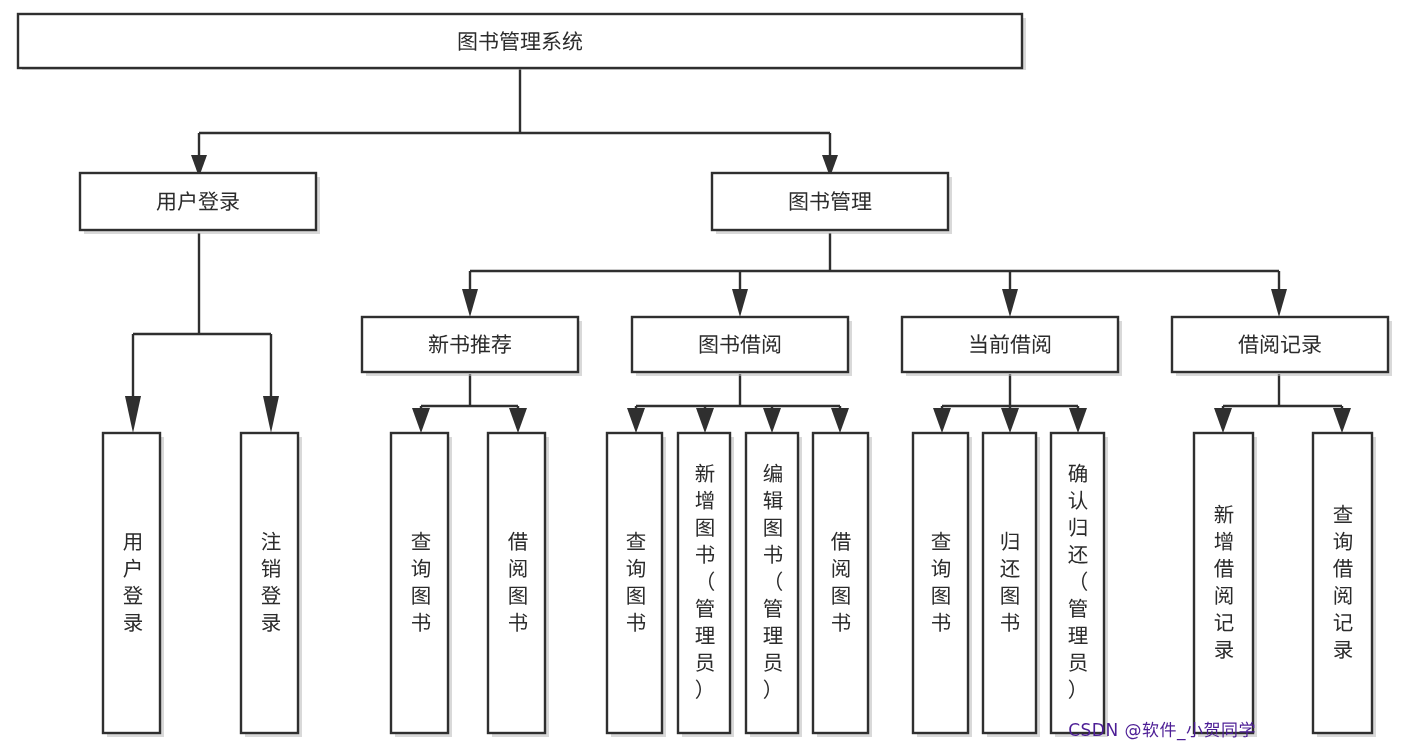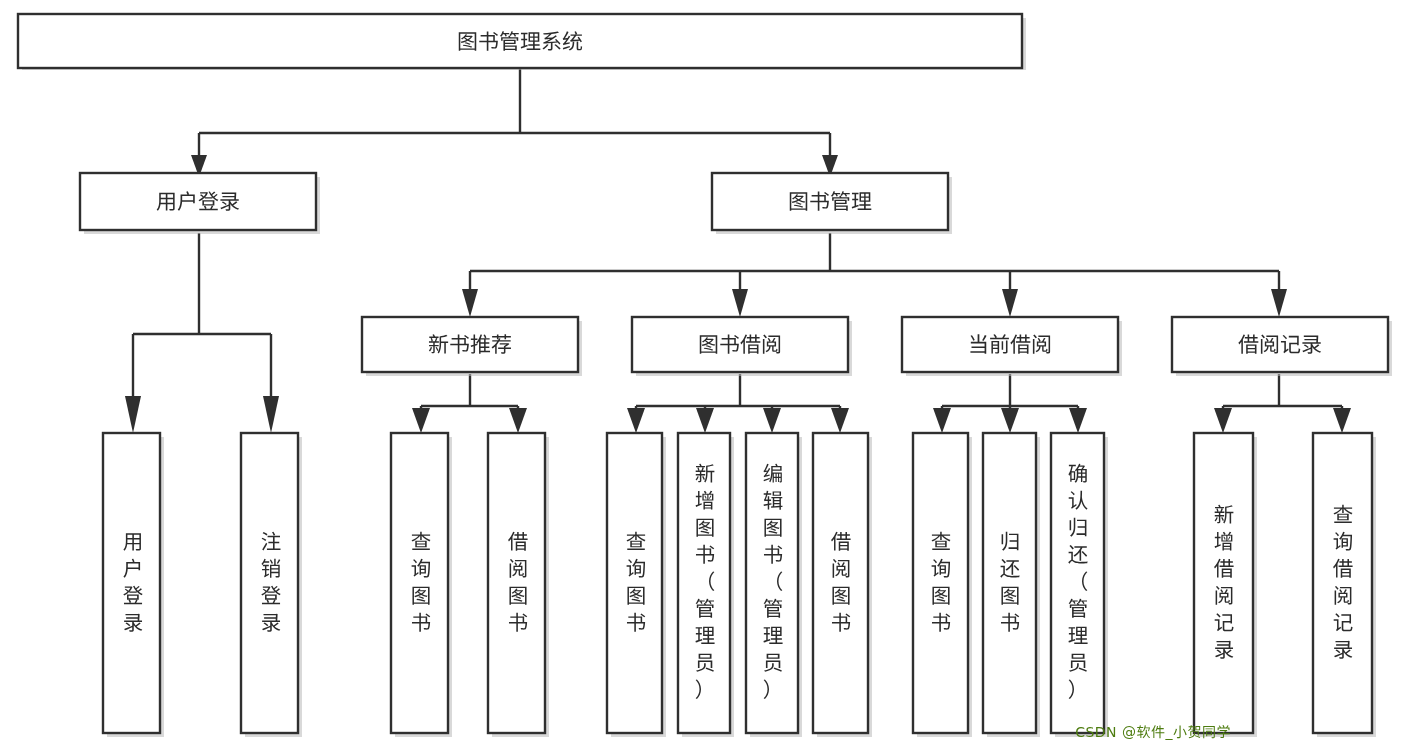--- a/index.html
+++ b/index.html
@@ -12,20 +12,21 @@
     width: 1405px;
     height: 747px;
     overflow: hidden;
     font-family: "DejaVu Sans", "Liberation Sans", sans-serif;
   }
   #diagram-root {
     position: relative;
     width: 1245px;
     height: 747px;
     background: #ffffff;
+    padding-left: 25px;
   }
   svg.flow-canvas {
     position: absolute;
     left: 0;
     top: 0;
     width: 1405px;
     height: 747px;
     display: block;
   }
   .node-rect {
@@ -55,22 +56,22 @@
   .node-label.horizontal {
     font-size: 21px;
   }
   .node-label.vertical {
     font-size: 20.5px;
   }
   .watermark-text {
     position: absolute;
     right: 14px;
     bottom: 6px;
-    font-size: 14px;
-    color: #4d7c0f;
+    font-size: 17px;
+    color: #4c1d95;
     font-family: "DejaVu Sans", "Liberation Sans", sans-serif;
     white-space: nowrap;
     letter-spacing: 0.5px;
     pointer-events: none;
   }
 </style>
 </head>
 <body>
 
 <div id="diagram-root">

